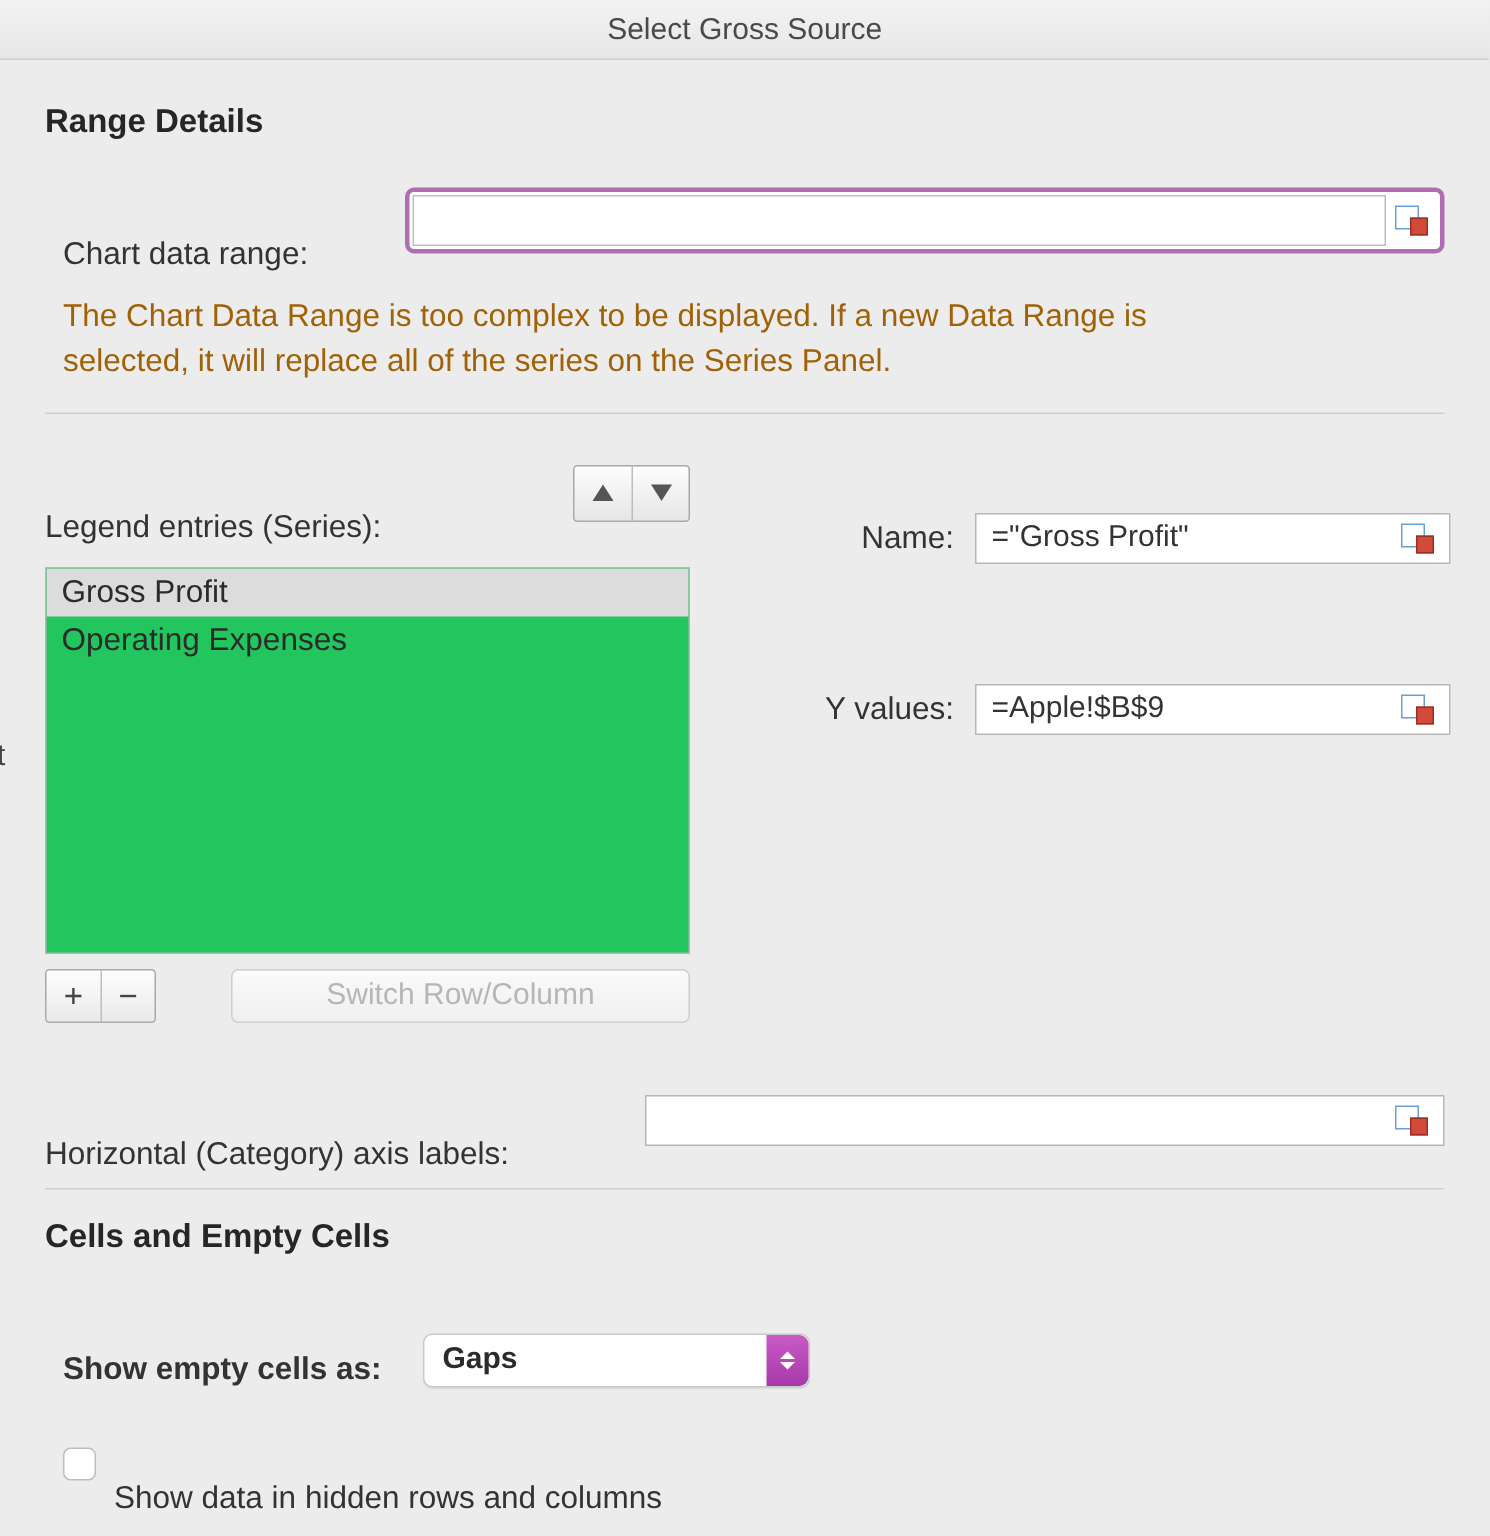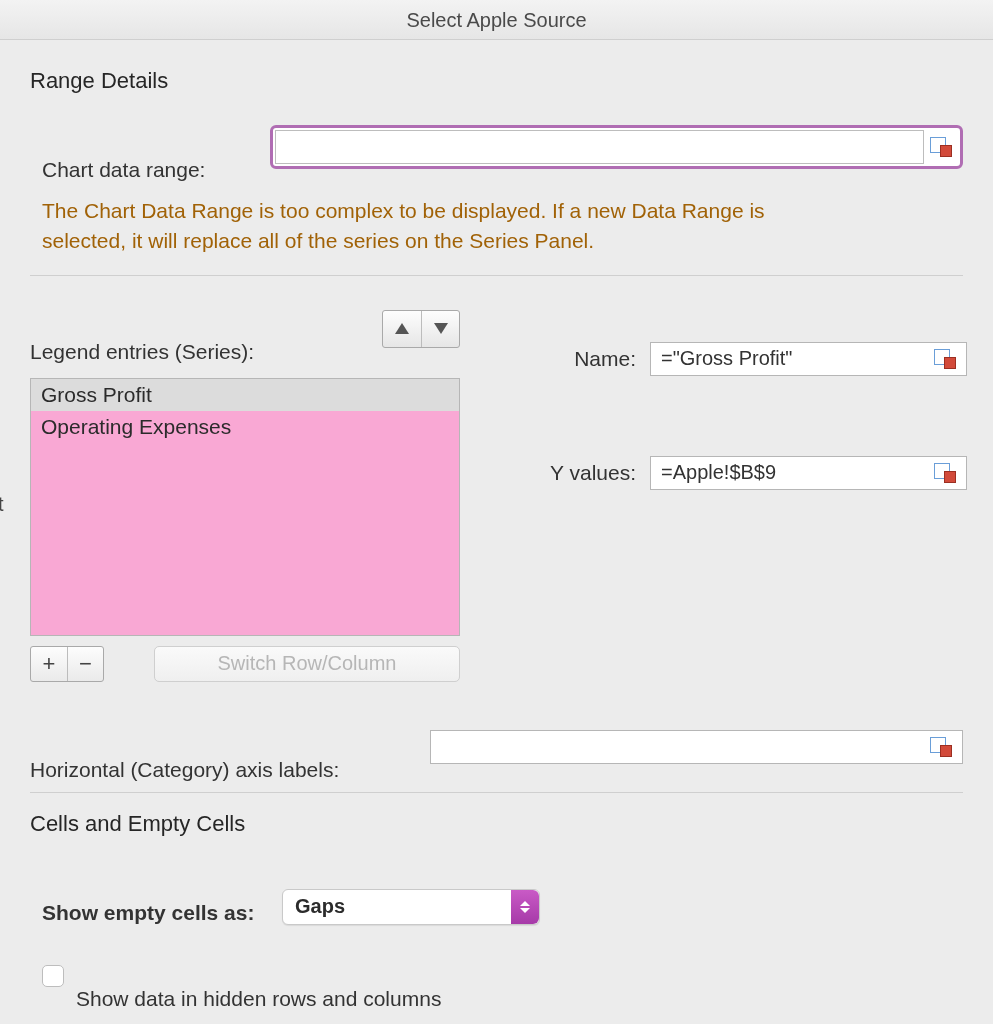--- a/index.html
+++ b/index.html
@@ -19,21 +19,21 @@
     font-size: 20px;
     color: #4a4a4a;
     border-bottom: 1px solid #cfcfcf;
     background: linear-gradient(#f3f3f3,#e6e6e6);
   }
   .body {
     padding: 20px 30px 20px 30px;
   }
   h2.section {
     font-size: 22px;
-    font-weight: 400;
+    font-weight: 700;
     margin: 8px 0 18px 0;
     color: #262626;
   }
   .row {
     display: flex;
     align-items: center;
     margin-bottom: 14px;
   }
   .label {
     font-size: 21px;
@@ -123,21 +123,21 @@
   .arrow-btn + .arrow-btn { border-left: 1px solid #bcbcbc; }
   .arrow-up, .arrow-down {
     width: 0; height: 0;
     border-left: 7px solid transparent;
     border-right: 7px solid transparent;
   }
   .arrow-up   { border-bottom: 11px solid #555; }
   .arrow-down { border-top: 11px solid #555; }
   .series-list {
     border: 1px solid #b6b6b6;
-    background: #f9a8d4;
+    background: #22c55e;
     height: 258px;
     overflow: auto;
   }
   .series-item {
     padding: 4px 10px;
     font-size: 21px;
     cursor: default;
   }
   .series-item.selected { background: #dcdcdc; }
   .list-controls {
@@ -275,21 +275,21 @@
     position: absolute;
     left: -2px;
     top: 493px;
     font-size: 20px;
     color: #444;
   }
 </style>
 </head>
 <body>
 
-<div class="titlebar">Select Apple Source</div>
+<div class="titlebar">Select Gross Source</div>
 
 <div class="body">
   <h2 class="section">Range Details</h2>
 
   <div class="row range-row">
     <div class="label">Chart data range:</div>
     <div class="range-field-wrap">
       <input class="range-input" value="" style="">
       <span class="picker-icon"></span>
     </div>

